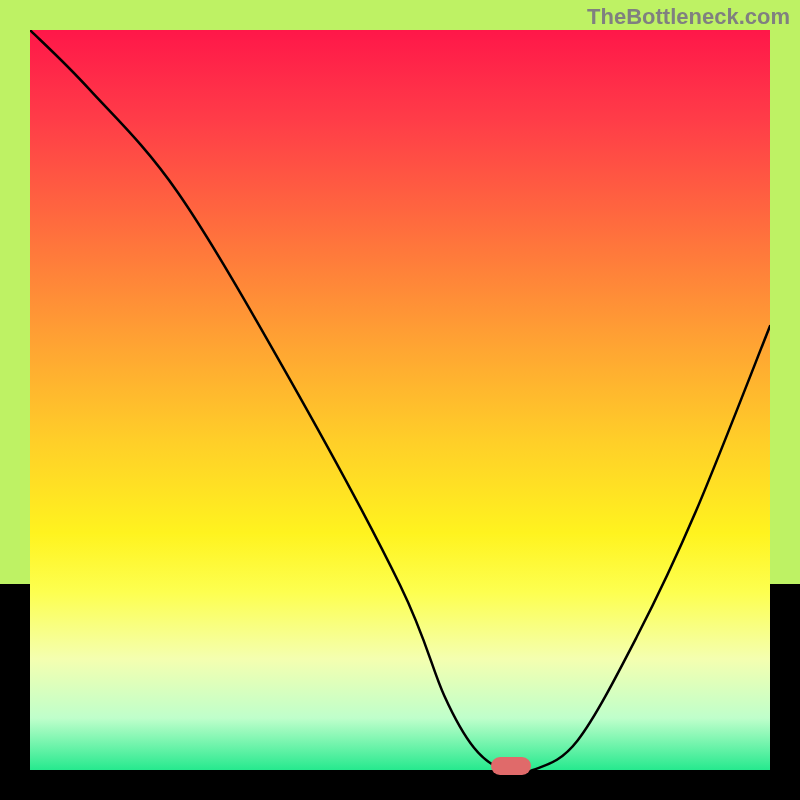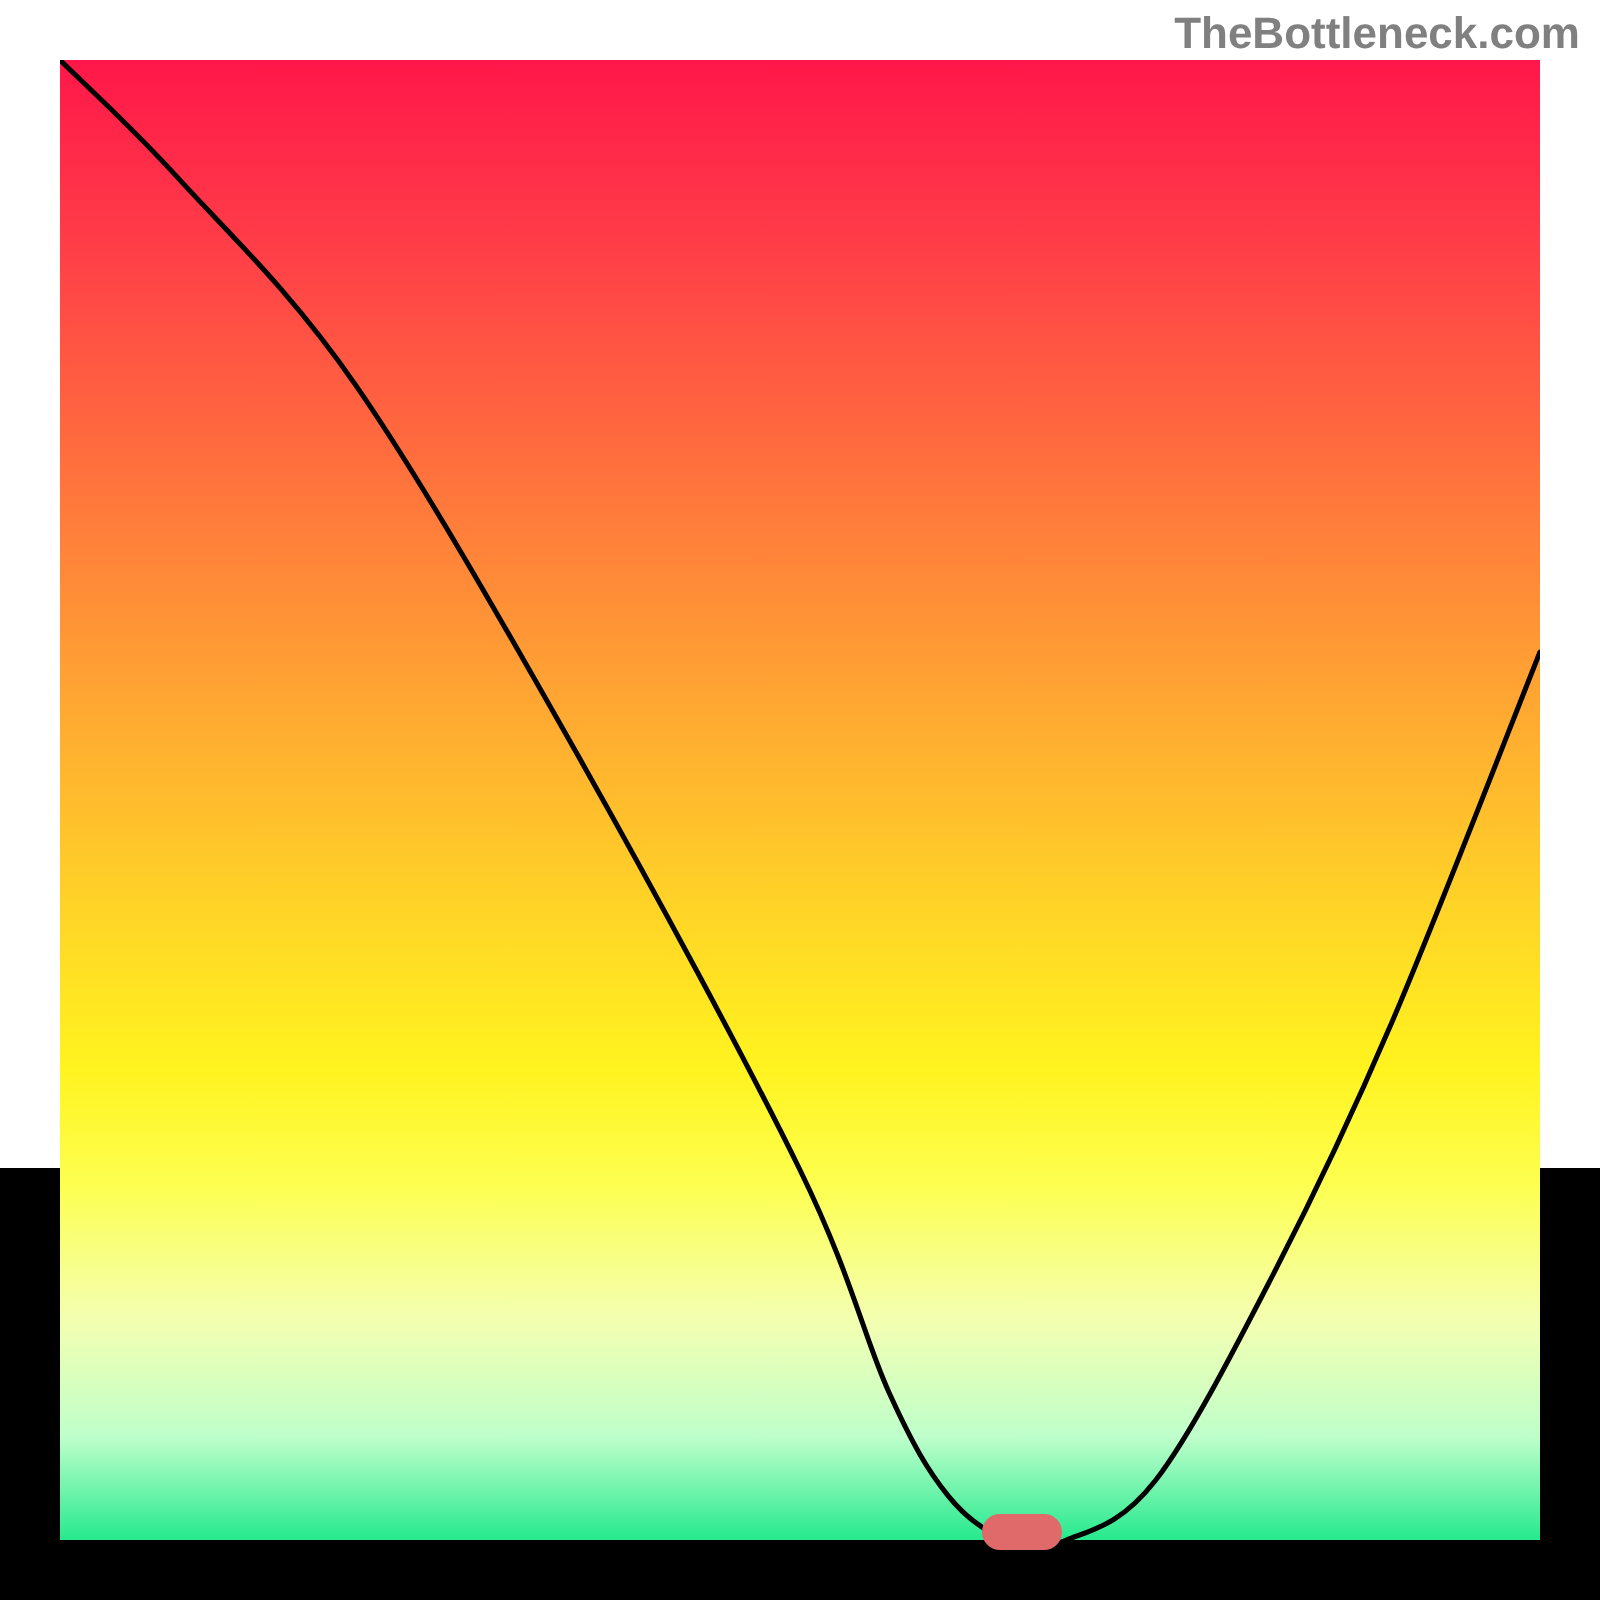--- a/index.html
+++ b/index.html
@@ -8,21 +8,21 @@
     width: 800px;
     height: 800px;
     background: #000;
     overflow: hidden;
     font-family: Arial, Helvetica, sans-serif;
   }
   .frame {
     position: relative;
     width: 800px;
     height: 584px;
-    background: #ffffff;
+    background: #bef264;
   }
   .watermark {
     position: absolute;
     top: 4px;
     right: 10px;
     color: #808080;
     font-size: 22px;
     font-weight: bold;
     z-index: 10;
   }

